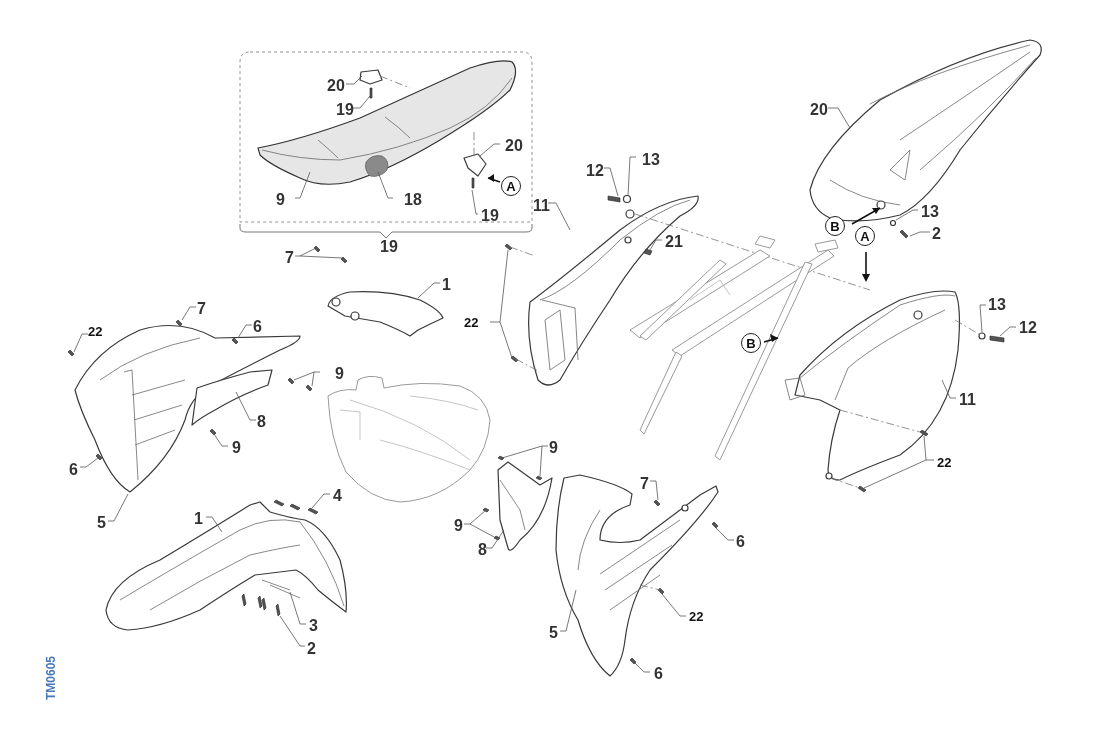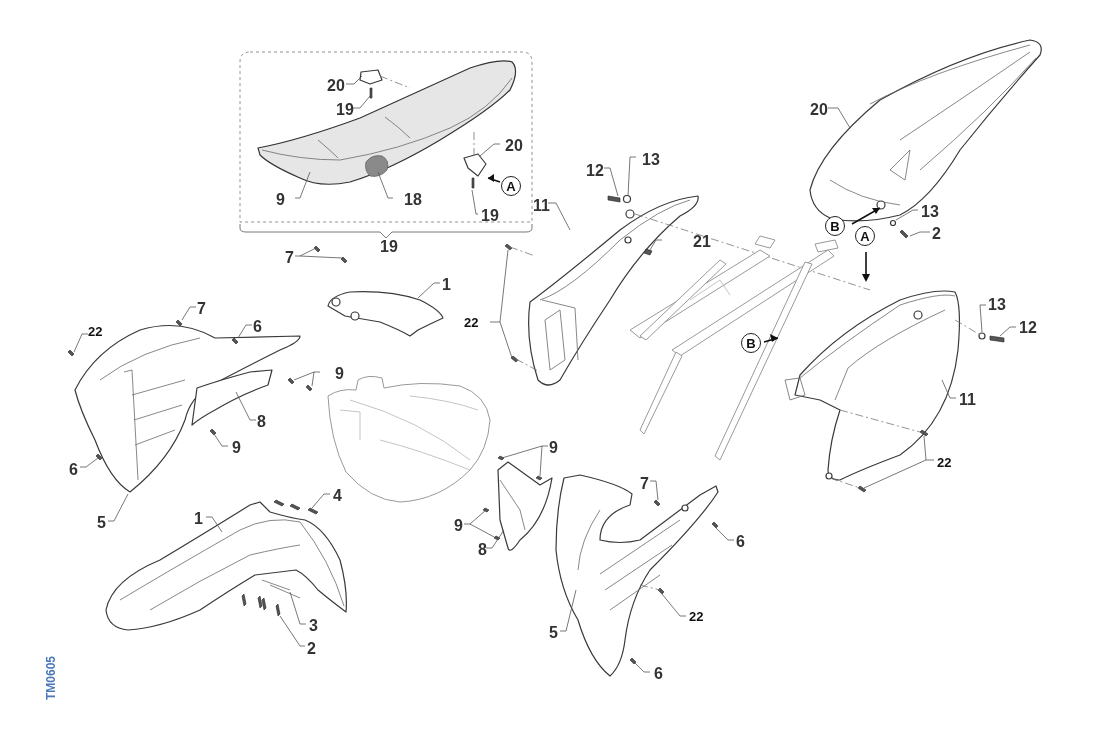--- a/index.html
+++ b/index.html
@@ -233,21 +233,21 @@
   <span class="label" style="left:481px;top:208px;">19</span>
   <span class="label" style="left:276px;top:192px;">9</span>
   <span class="label" style="left:404px;top:192px;">18</span>
   <span class="label" style="left:380px;top:239px;">19</span>
   <span class="label" style="left:810px;top:102px;">20</span>
   <span class="label" style="left:921px;top:204px;">13</span>
   <span class="label" style="left:932px;top:226px;">2</span>
   <span class="label" style="left:586px;top:163px;">12</span>
   <span class="label" style="left:642px;top:152px;">13</span>
   <span class="label" style="left:533px;top:198px;">11</span>
-  <span class="label" style="left:665px;top:234px;margin-left:28px;">21</span>
+  <span class="label" style="left:665px;top:234px;">21</span>
   <span class="label big" style="left:464px;top:316px;">22</span>
   <span class="label" style="left:285px;top:250px;">7</span>
   <span class="label" style="left:442px;top:277px;">1</span>
   <span class="label" style="left:197px;top:301px;">7</span>
   <span class="label big" style="left:88px;top:325px;">22</span>
   <span class="label" style="left:253px;top:319px;">6</span>
   <span class="label" style="left:335px;top:366px;">9</span>
   <span class="label" style="left:257px;top:414px;">8</span>
   <span class="label" style="left:232px;top:440px;">9</span>
   <span class="label" style="left:69px;top:462px;">6</span>

